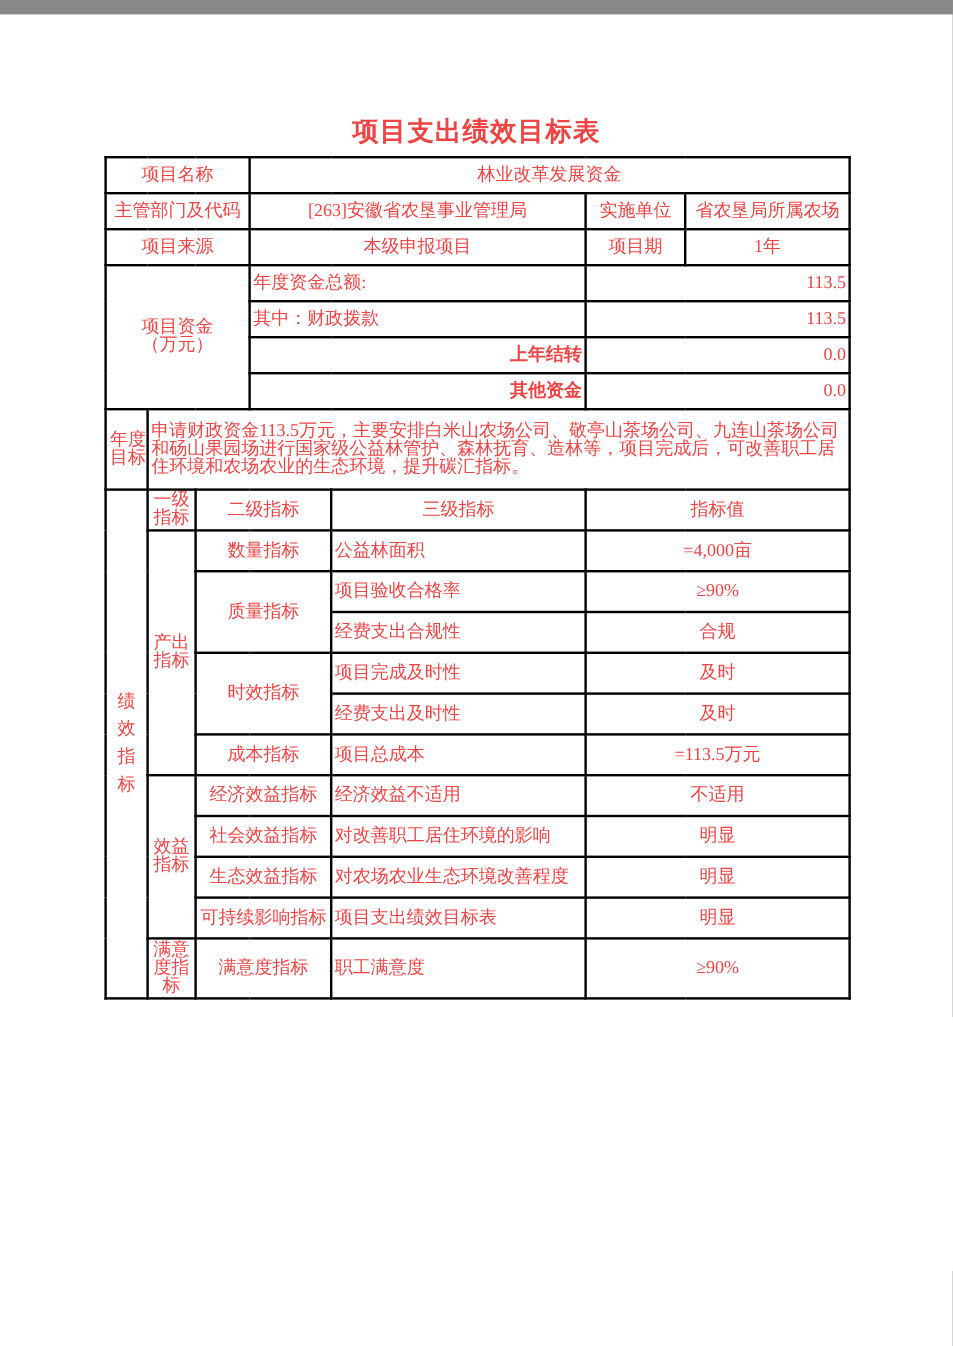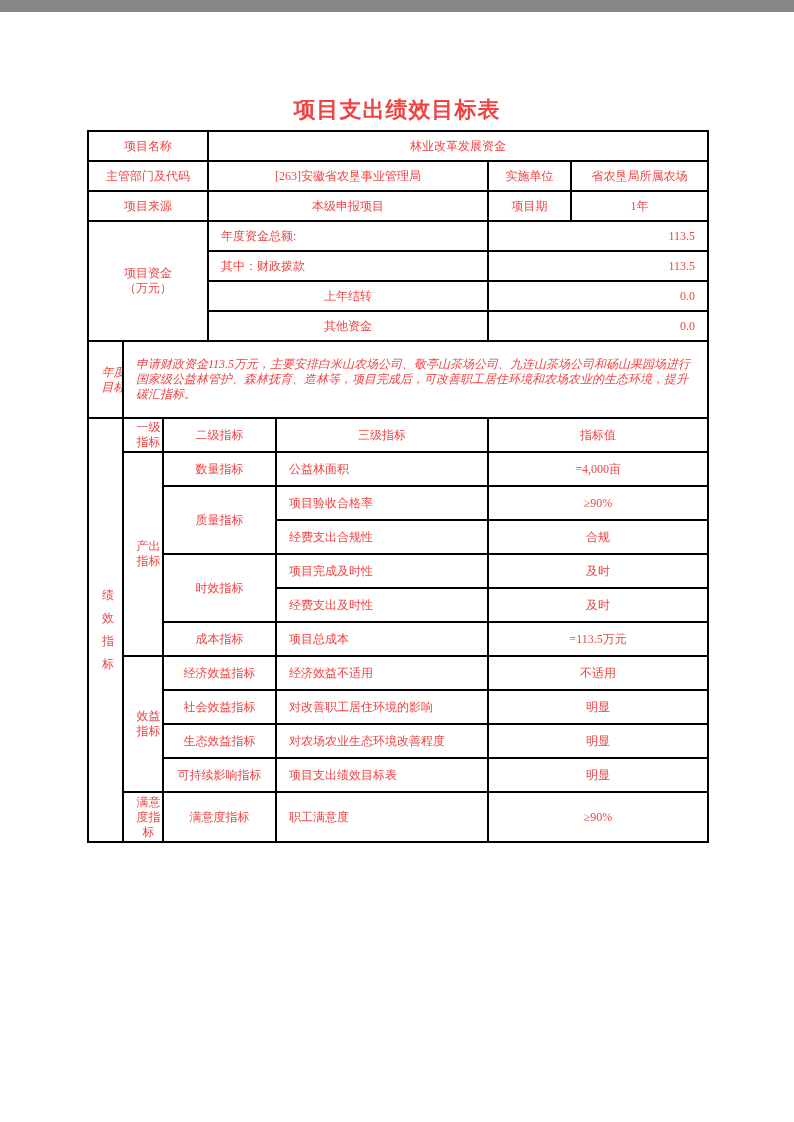--- a/index.html
+++ b/index.html
@@ -27,42 +27,42 @@
     margin-top: 10px;
   }
   table.main {
     margin-top: 7px;
     width: 620px;
     table-layout: fixed;
     border-collapse: collapse;
   }
   table.main td {
     border: 2px solid #000;
-    font-size: 12px;
+    font-size: 15px;
     line-height: 15px;
-    padding: 1px 12px;
+    padding: 1px 2px;
     vertical-align: middle;
     overflow: hidden;
   }
   .c   { text-align: center; }
   .pre { white-space: pre-line; }
   .fname  { text-align: left; padding-left: 9px; font-family: Liberation Serif, serif; }
-  .fname2 { text-align: center; padding-left: 46px; }
+  .fname2 { text-align: right; padding-left: 46px; font-weight: bold; }
   .fval   { text-align: right; padding-right: 7px; }
   .l3     { text-align: left; padding-left: 6px; }
   .goaltext {
     text-align: left;
     padding: 3px 7px;
     line-height: 16px;
   }
   
   .w2 { display: inline-block; width: 2.1em; word-break: break-all; line-height: 15px; text-align: center; vertical-align: middle; }
   .w1 { display: inline-block; width: 1.15em; word-break: break-all; line-height: 23px; text-align: center; vertical-align: middle; }
   tr.rh30 { height: 30px; }
-  tr.rh67 { height: 77px; font-style: italic; }
+  tr.rh67 { height: 67px; }
   tr.rh31 { height: 31px; }
   tr.rh34 { height: 34px; }
   tr.rh56 { height: 50px; }
   td.goal-label { vertical-align: middle; }
 </style>
 </head>
 <body>
 
 <div class="page">
   <div class="doc">

